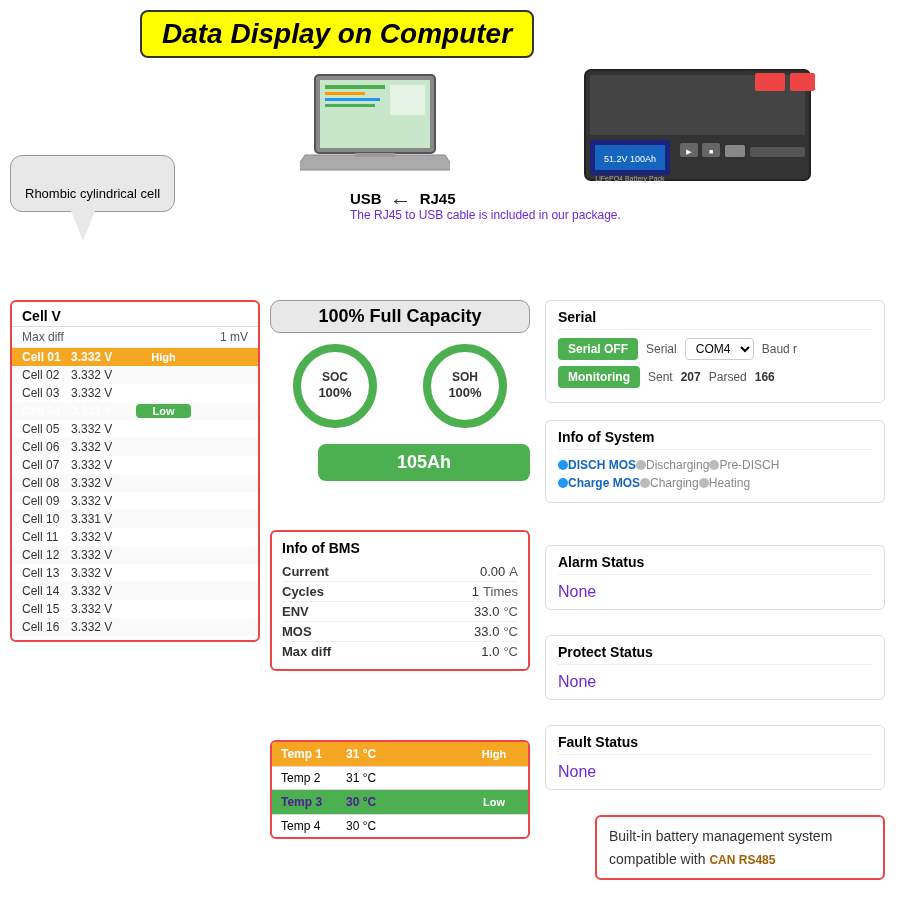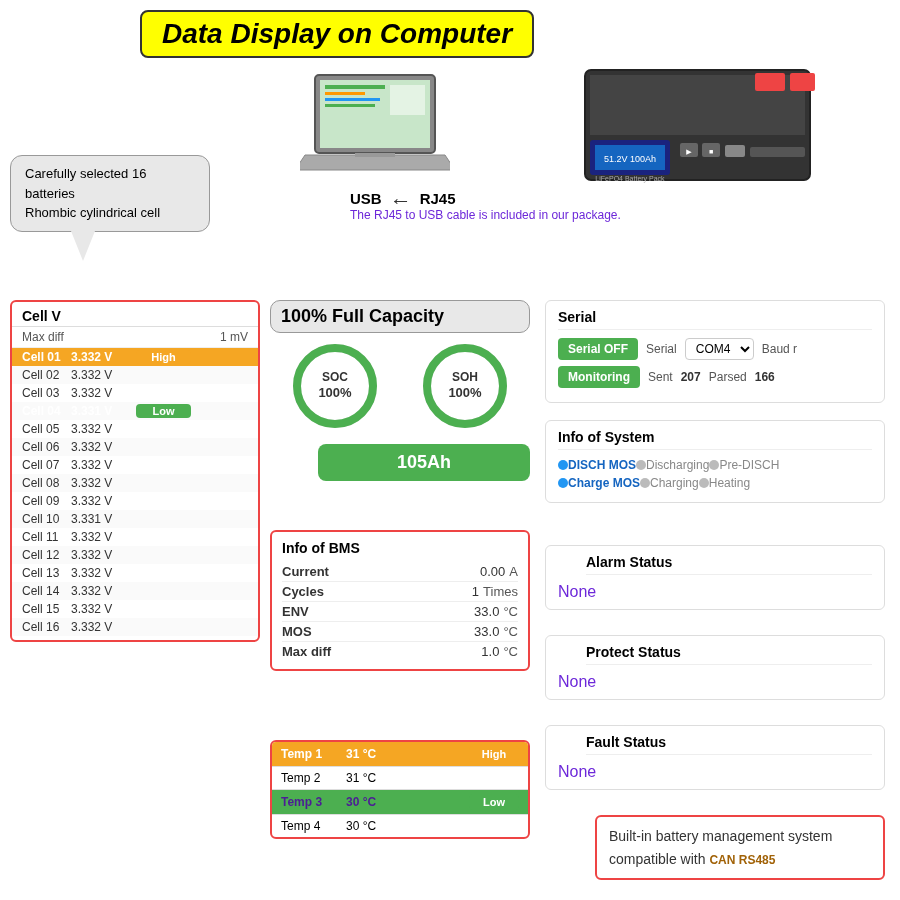--- a/index.html
+++ b/index.html
@@ -146,21 +146,21 @@
     .capacity-section {
       position: absolute;
       top: 300px;
       left: 270px;
       width: 260px;
     }
     .capacity-title {
       background: #e8e8e8;
       border: 1.5px solid #999;
       border-radius: 10px;
-      text-align: left;
+      text-align: center;
       font-size: 18px;
       font-weight: bold;
       padding: 5px 10px;
       margin-bottom: 8px;
     }
     .soc-soh-row {
       display: flex;
       justify-content: space-around;
       margin-bottom: 10px;
     }
@@ -320,21 +320,21 @@
 
     
     .status-panel {
       position: absolute;
       background: #fff;
       border: 1px solid #ddd;
       border-radius: 6px;
       padding: 8px 12px;
       width: 340px;
     }
-    .status-title { font-weight: bold; font-size: 14px; margin-bottom: 4px; border-bottom: 1px solid #eee; padding-bottom: 4px; margin-left: 28px; }
+    .status-title { font-weight: bold; font-size: 14px; margin-bottom: 4px; border-bottom: 1px solid #eee; padding-bottom: 4px; }
     .status-none { font-size: 16px; color: #6d28d9; padding-top: 4px; }
 
     
     .can-note {
       position: absolute;
       bottom: 20px;
       right: 15px;
       width: 290px;
       border: 2px solid #e44;
       border-radius: 6px;
@@ -399,21 +399,21 @@
     <rect x="170" y="82" width="55" height="10" rx="2" fill="#555"></rect>
     <text x="50" y="116" font-size="7" fill="#aaa" text-anchor="middle" font-family="Arial">LiFePO4 Battery Pack</text>
   </svg>
 </div>
 
 <div class="rj45-cable-note">
   <span>The RJ45 to USB cable is included in our package.</span>
 </div>
 
 <div class="speech-bubble">
-  <span>Carefully selected 16 batteries</span><br>
+  <br>
   <span>Rhombic cylindrical cell</span>
 </div>
 
 <div class="cell-panel">
   <div class="cell-panel-header">Cell V</div>
   <div class="cell-diff-row">
     <span>Max diff</span>
     <span><span>1</span> <span>mV</span></span>
   </div>
   <div id="cell-rows-container">

